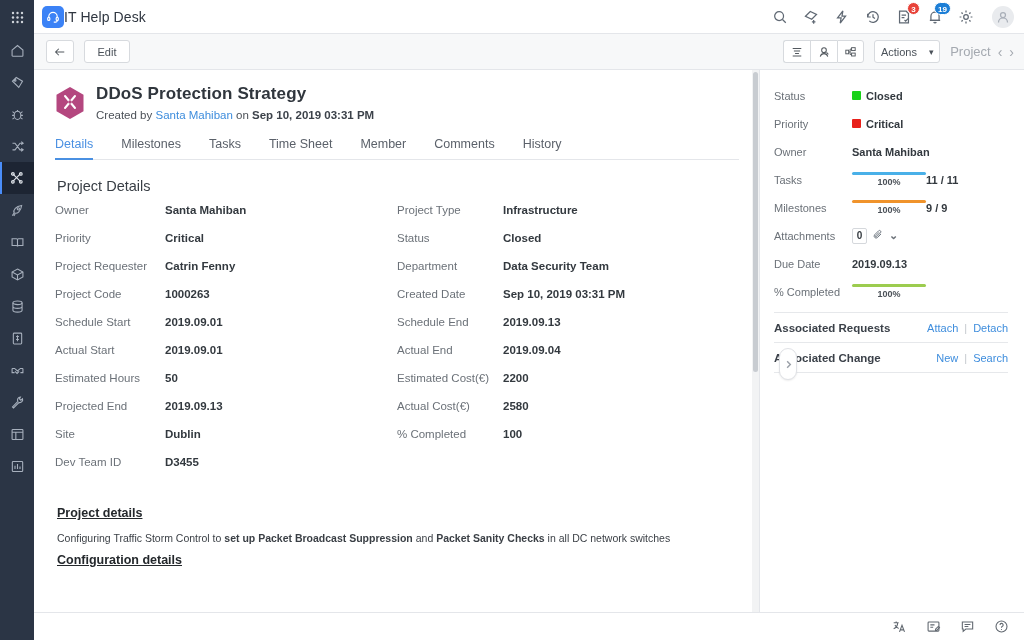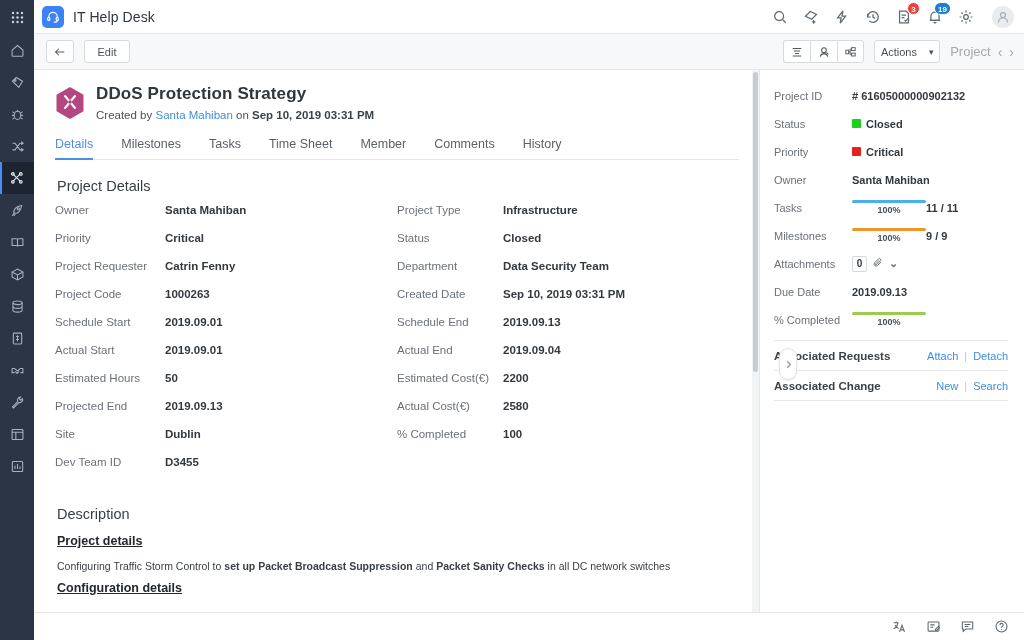--- a/index.html
+++ b/index.html
@@ -33,21 +33,21 @@
   .rail-item.active svg { stroke: #dfe4ea; }
 
   
   .shell { flex: 1; display: flex; flex-direction: column; min-width: 0; }
 
   
   .topbar {
     height: 34px; background: #ffffff; border-bottom: 1px solid #e4e6ea;
     display: flex; align-items: center; padding: 0 10px 0 8px;
   }
-  .brand { display: flex; align-items: center; gap: 9px; }
+  .brand { display: flex; align-items: center; }
   .brand-logo {
     width: 22px; height: 22px; border-radius: 5px; background: #3b82f6;
     display: flex; align-items: center; justify-content: center;
   }
   .brand-name { font-size: 14px; color: #2f3640; letter-spacing: .1px; }
   .topbar-spacer { flex: 1; }
   .topbar-icons { display: flex; align-items: center; gap: 13px; }
   .ticon { position: relative; width: 18px; height: 18px; display: flex; align-items: center; justify-content: center; cursor: pointer; }
   .ticon svg { stroke: #5f6873; fill: none; stroke-width: 1.4; }
   .badge {
@@ -504,21 +504,20 @@
                   <div class="det-value">2580</div>
                 </div>
               <div class="det-row">
                   <div class="det-label">% Completed</div>
                   <div class="det-value">100</div>
                 </div>
             </div>
           </div>
 
           <div class="desc-wrap">
-            <div class="desc-title">Description</div>
             <div class="desc-h">Project details</div>
             <div class="desc-p">
               <span>Configuring Traffic Storm Control to </span><b>set up </b><b>Packet Broadcast Suppression</b><span> and </span><b>Packet Sanity Checks</b><span> in all DC network switches</span>
             </div>
             <div class="desc-h" style="margin-top:6px;">Configuration details</div>
 
           </div>
 
         </div>
         <div class="scrollbar">
@@ -527,24 +526,20 @@
       </div>
 
       <div class="collapse-handle">
         <svg width="9" height="9" viewBox="0 0 10 10">
             <path d="M3.5 1.5 7 5l-3.5 3.5"></path>
           </svg>
       </div>
 
       <div class="side">
 
-        <div class="s-row">
-          <div class="s-label">Project ID</div>
-          <div class="s-value"># 61605000000902132</div>
-        </div>
 
         <div class="s-row">
           <div class="s-label">Status</div>
           <div class="s-value">
             <span class="sq" style="background:#19d219"></span>
             <span>Closed</span>
           </div>
         </div>
 
         <div class="s-row">

